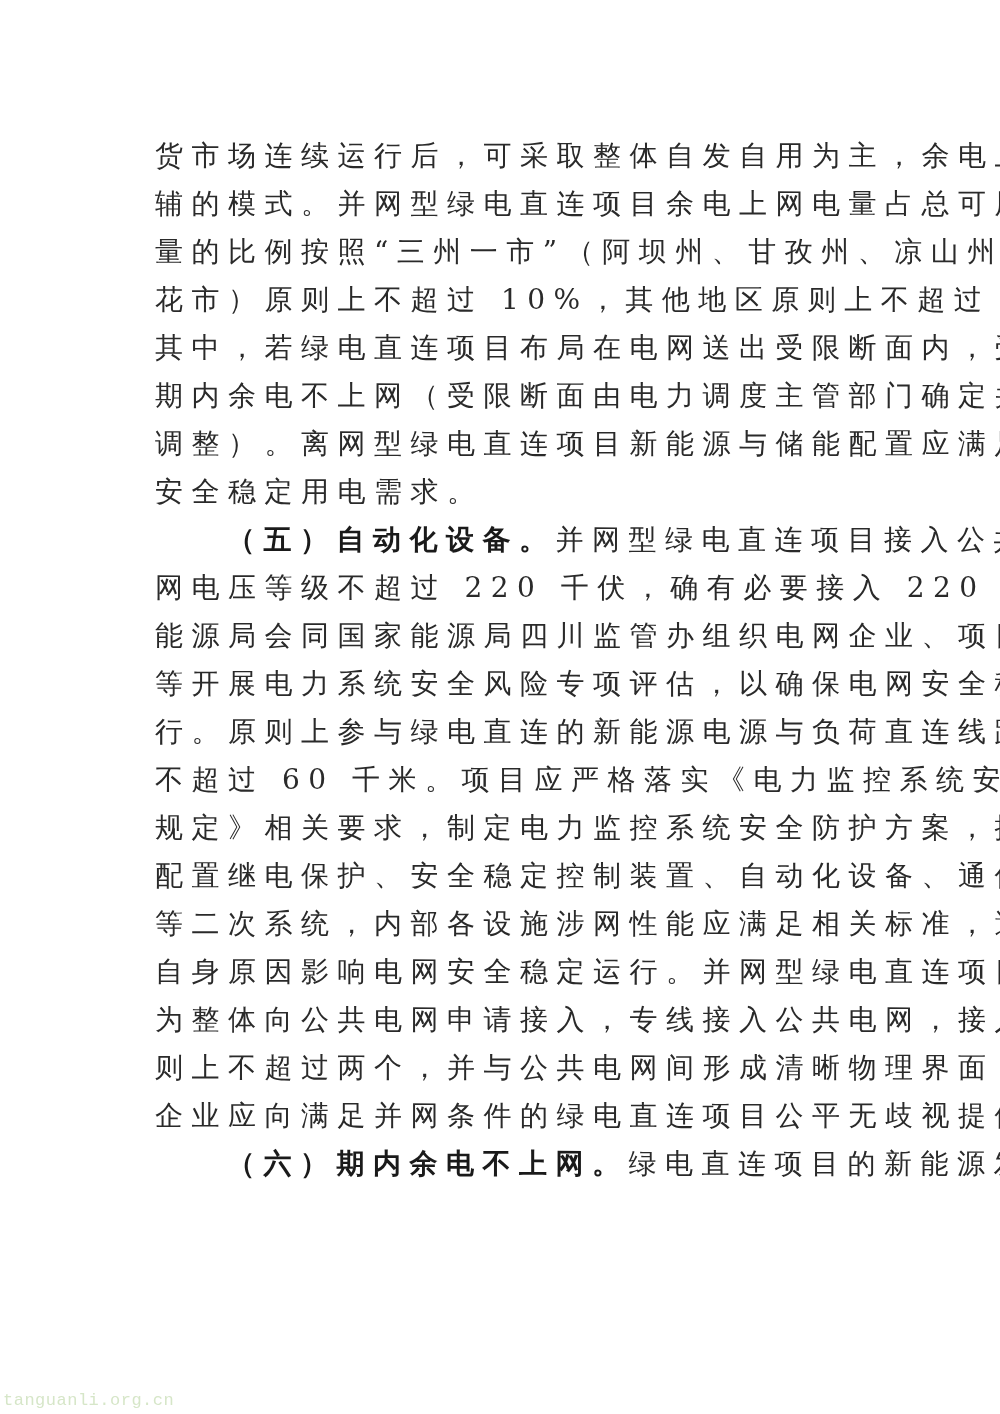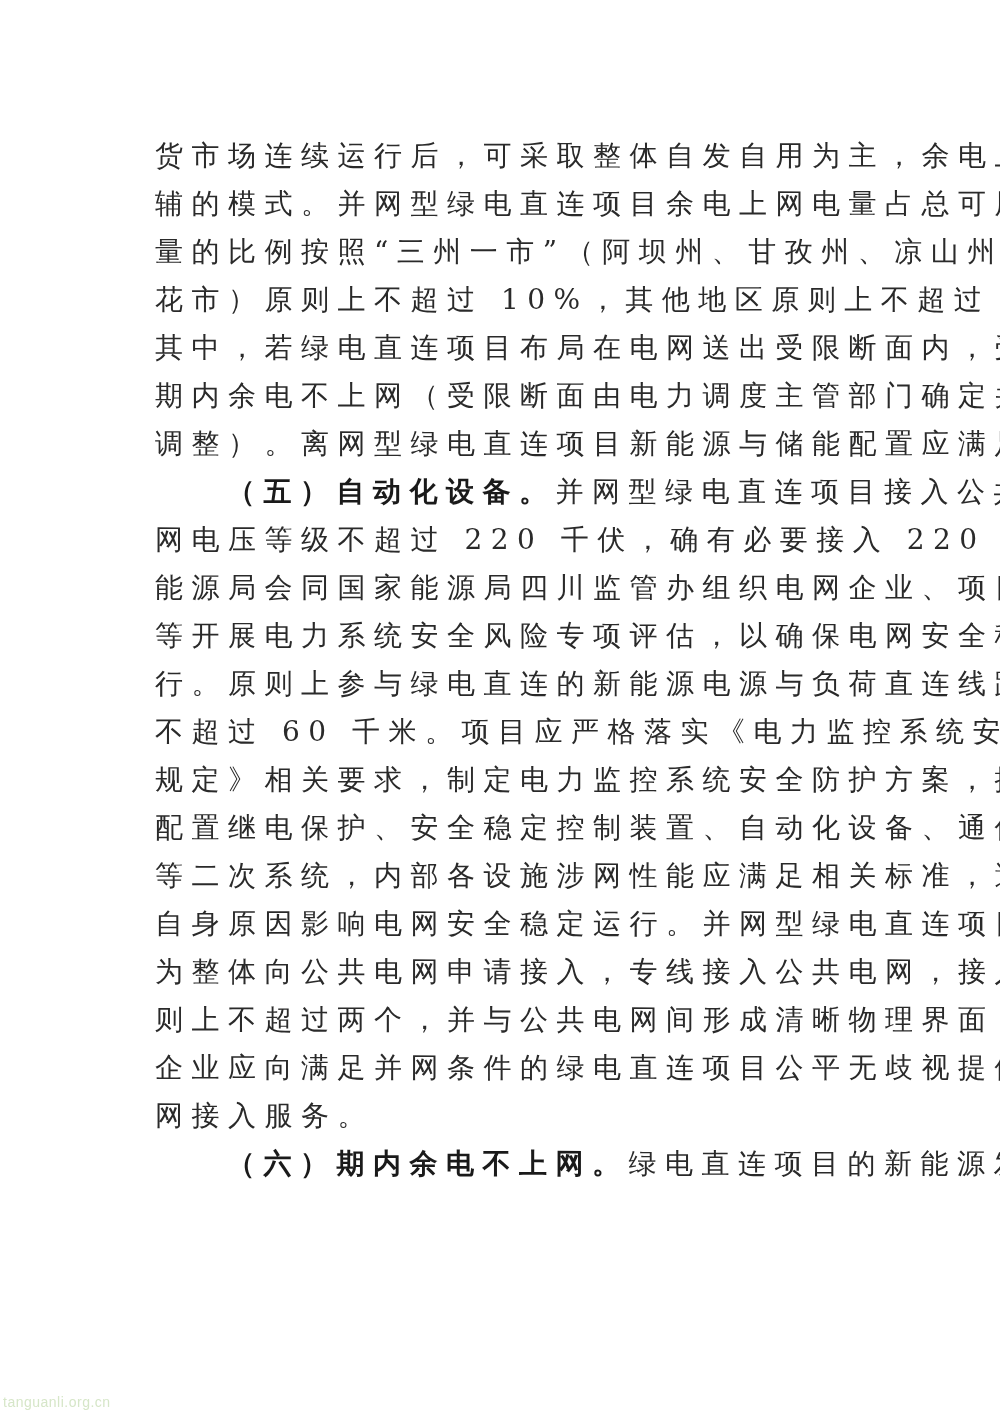--- a/index.html
+++ b/index.html
@@ -35,53 +35,53 @@
     width: 623px;
   }
   .bold {
     font-weight: bold;
     color: #1a1a1a;
   }
   .watermark {
     position: absolute;
     left: 3px;
     bottom: 4px;
-    font-family: Liberation Sans, sans-serif;
-    font-size: 14px;
+    font-family: Liberation Mono, monospace;
+    font-size: 17px;
     color: #d6e6c8;
     letter-spacing: 0.5px;
   }
 </style>
 </head>
 <body>
 
 <div class="page">
   <div class="line">货市场连续运行后，可采取整体自发自用为主，余电上网为</div>
   <div class="line">辅的模式。并网型绿电直连项目余电上网电量占总可用发电</div>
   <div class="line">量的比例按照“三州一市”（阿坝州、甘孜州、凉山州、攀枝</div>
   <div class="line">花市）原则上不超过 10%，其他地区原则上不超过 20%执行。</div>
   <div class="line">其中，若绿电直连项目布局在电网送出受限断面内，受限时</div>
   <div class="line">期内余电不上网（受限断面由电力调度主管部门确定并动态</div>
   <div class="line">调整）。离网型绿电直连项目新能源与储能配置应满足负荷</div>
+  <div class="line last">安全稳定用电需求。</div>
 
   <div class="line indent">
     <span class="bold">（五）自动化设备。</span><span>并网型绿电直连项目接入公共电</span>
   </div>
   <div class="line">网电压等级不超过 220 千伏，确有必要接入 220 千伏的，省</div>
   <div class="line">能源局会同国家能源局四川监管办组织电网企业、项目业主</div>
   <div class="line">等开展电力系统安全风险专项评估，以确保电网安全稳定运</div>
   <div class="line">行。原则上参与绿电直连的新能源电源与负荷直连线路长度</div>
   <div class="line">不超过 60 千米。项目应严格落实《电力监控系统安全防护</div>
   <div class="line">规定》相关要求，制定电力监控系统安全防护方案，按标准</div>
   <div class="line">配置继电保护、安全稳定控制装置、自动化设备、通信设备</div>
   <div class="line">等二次系统，内部各设施涉网性能应满足相关标准，避免因</div>
   <div class="line">自身原因影响电网安全稳定运行。并网型绿电直连项目应作</div>
   <div class="line">为整体向公共电网申请接入，专线接入公共电网，接入点原</div>
   <div class="line">则上不超过两个，并与公共电网间形成清晰物理界面，电网</div>
   <div class="line">企业应向满足并网条件的绿电直连项目公平无歧视提供电</div>
-  <div class="line last">网接入服务。</div>
 
   <div class="line indent">
     <span class="bold">（六）期内余电不上网。</span><span>绿电直连项目的新能源发电项目</span>
   </div>
 </div>
 
 <div class="watermark">tanguanli.org.cn</div>
 
 </body></html>

